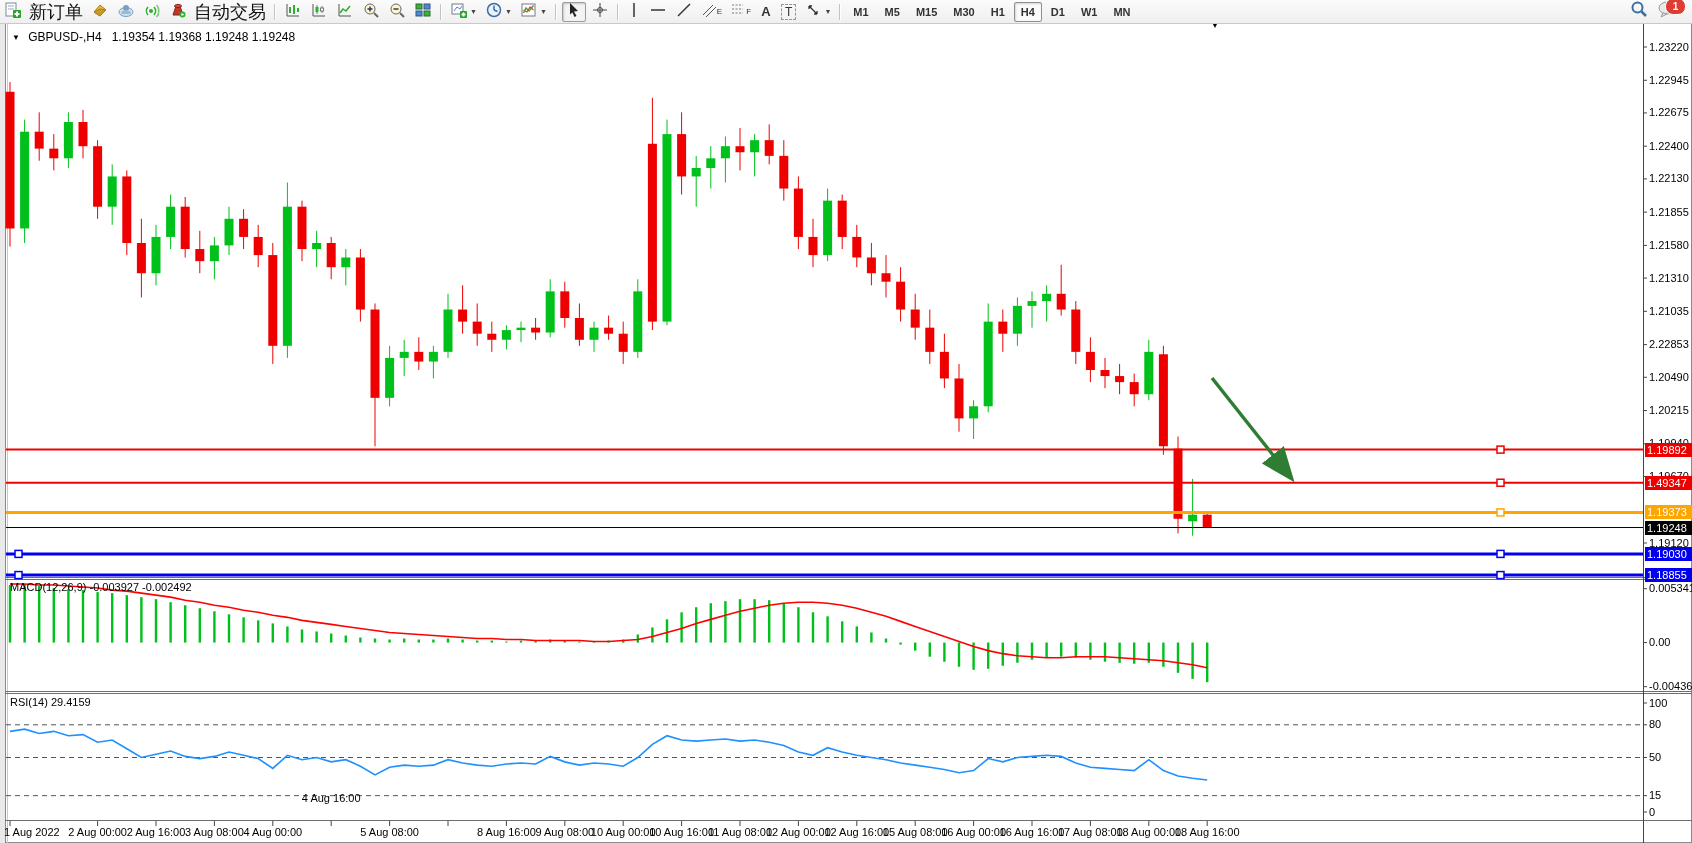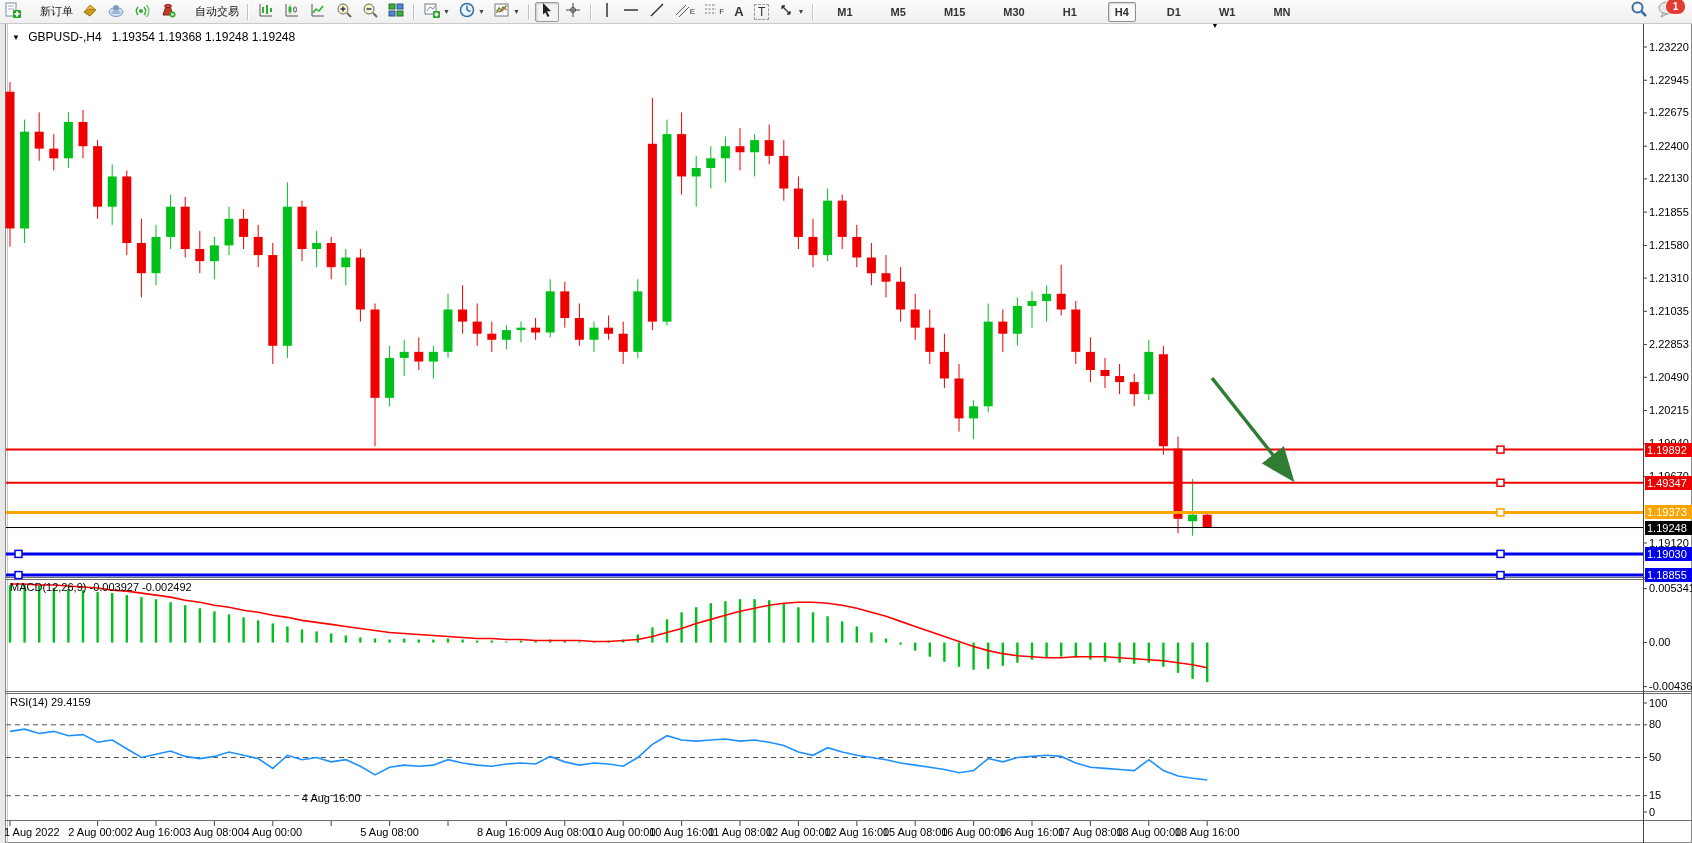--- a/index.html
+++ b/index.html
@@ -4,24 +4,24 @@
 <style>
   html,body{margin:0;padding:0;width:1692px;height:843px;overflow:hidden;
     background:#e9e9e9;font-family:"Liberation Sans",sans-serif;}
   
   #toolbar{position:absolute;left:0;top:0;width:1692px;height:23px;
     background:linear-gradient(#fbfbfb,#efefef);border-bottom:1px solid #c9c9c9;
     display:flex;align-items:center;z-index:20;}
   .tb-btn{height:20px;min-width:20px;display:inline-flex;align-items:center;justify-content:center;
     padding:0 2px;margin:0 1px;border:1px solid transparent;border-radius:2px;box-sizing:border-box;}
   .tb-btn.pressed{border:1px solid #9a9a9a;background:#f3f3f3;box-shadow:inset 1px 1px 2px rgba(0,0,0,.18);}
-  .tb-label{font-size:11px;color:#111;margin-left:18px;white-space:nowrap;}
+  .tb-label{font-size:18px;color:#111;margin-left:7px;white-space:nowrap;}
   .sep{width:1px;height:16px;background:#c3c3c3;border-right:1px solid #fff;margin:0 4px;}
   .caret{font-size:7px;color:#444;margin-left:2px;}
-  .tf-btn{height:18px;padding:0 6px;margin:0 12px;font-size:11px;font-weight:bold;color:#333;
+  .tf-btn{height:18px;padding:0 6px;margin:0 1px;font-size:11px;font-weight:bold;color:#333;
     display:inline-flex;align-items:center;border:1px solid transparent;border-radius:2px;}
   .tf-btn.active{border:1px solid #8f8f8f;background:#fafafa;box-shadow:inset 1px 1px 2px rgba(0,0,0,.15);}
   #tb-right{position:absolute;right:4px;top:1px;display:flex;align-items:center;}
   #chat-badge{position:absolute;top:-4px;right:-7px;min-width:15px;height:15px;border-radius:8px;
     background:#e03c31;color:#fff;font-size:10px;font-weight:bold;line-height:15px;text-align:center;
     border:1px solid #fff;padding:0 2px;}
   
   #gfx{position:absolute;left:0;top:0;z-index:1;}
   .panel-hit{position:absolute;z-index:2;}
   .axis-text{position:absolute;font-size:11px;color:#000;z-index:3;white-space:nowrap;}

